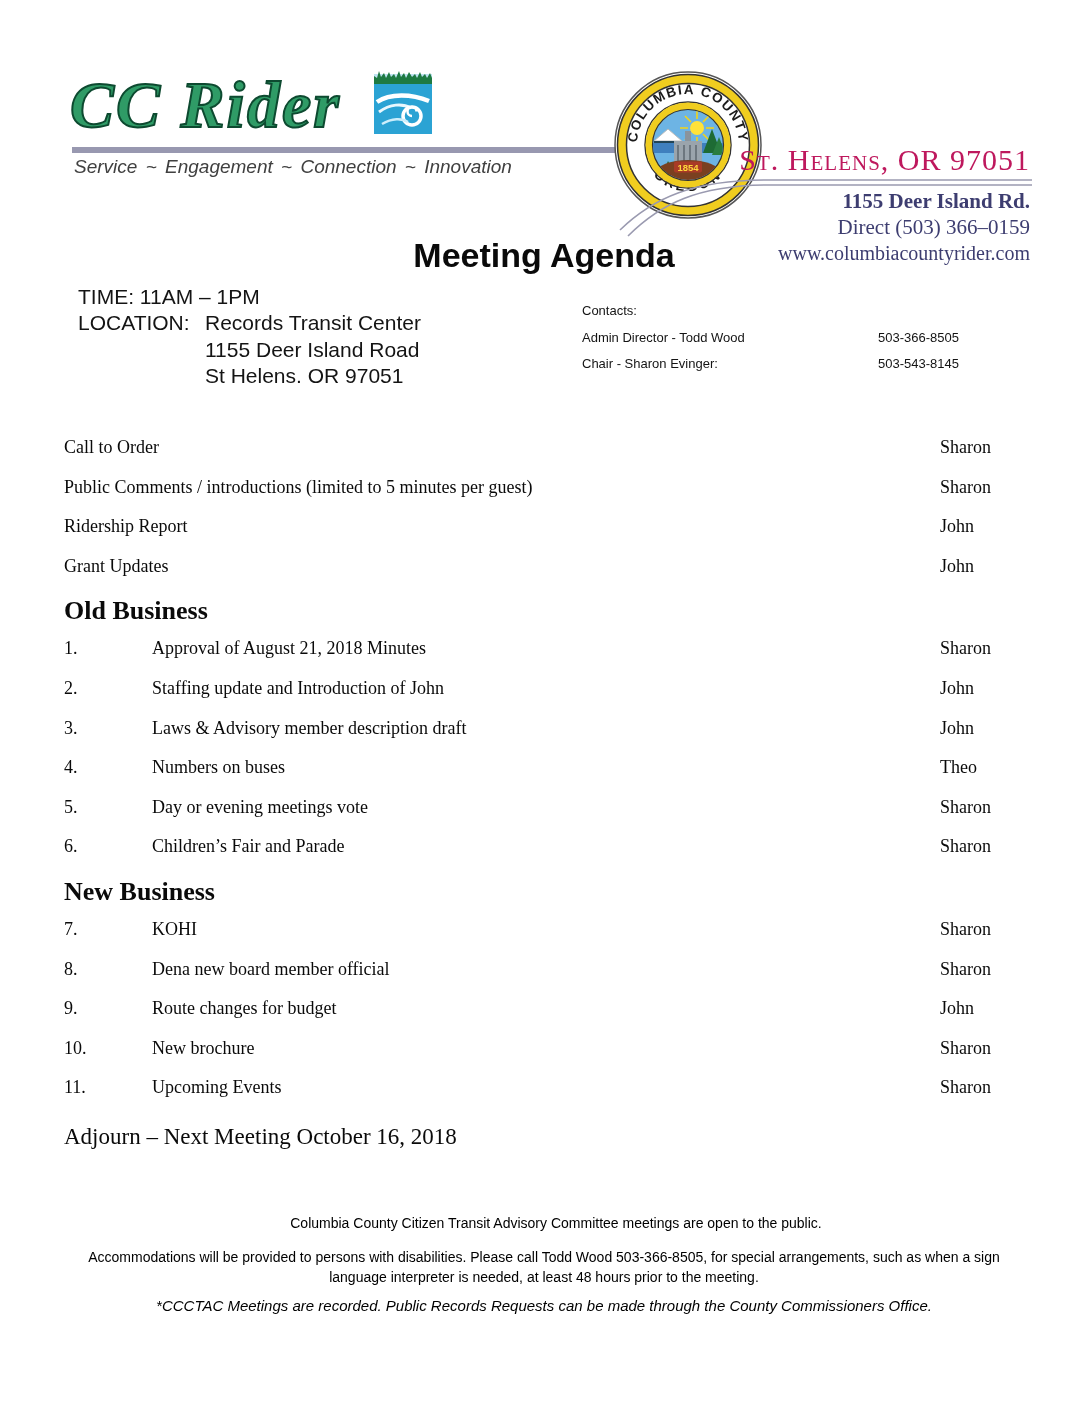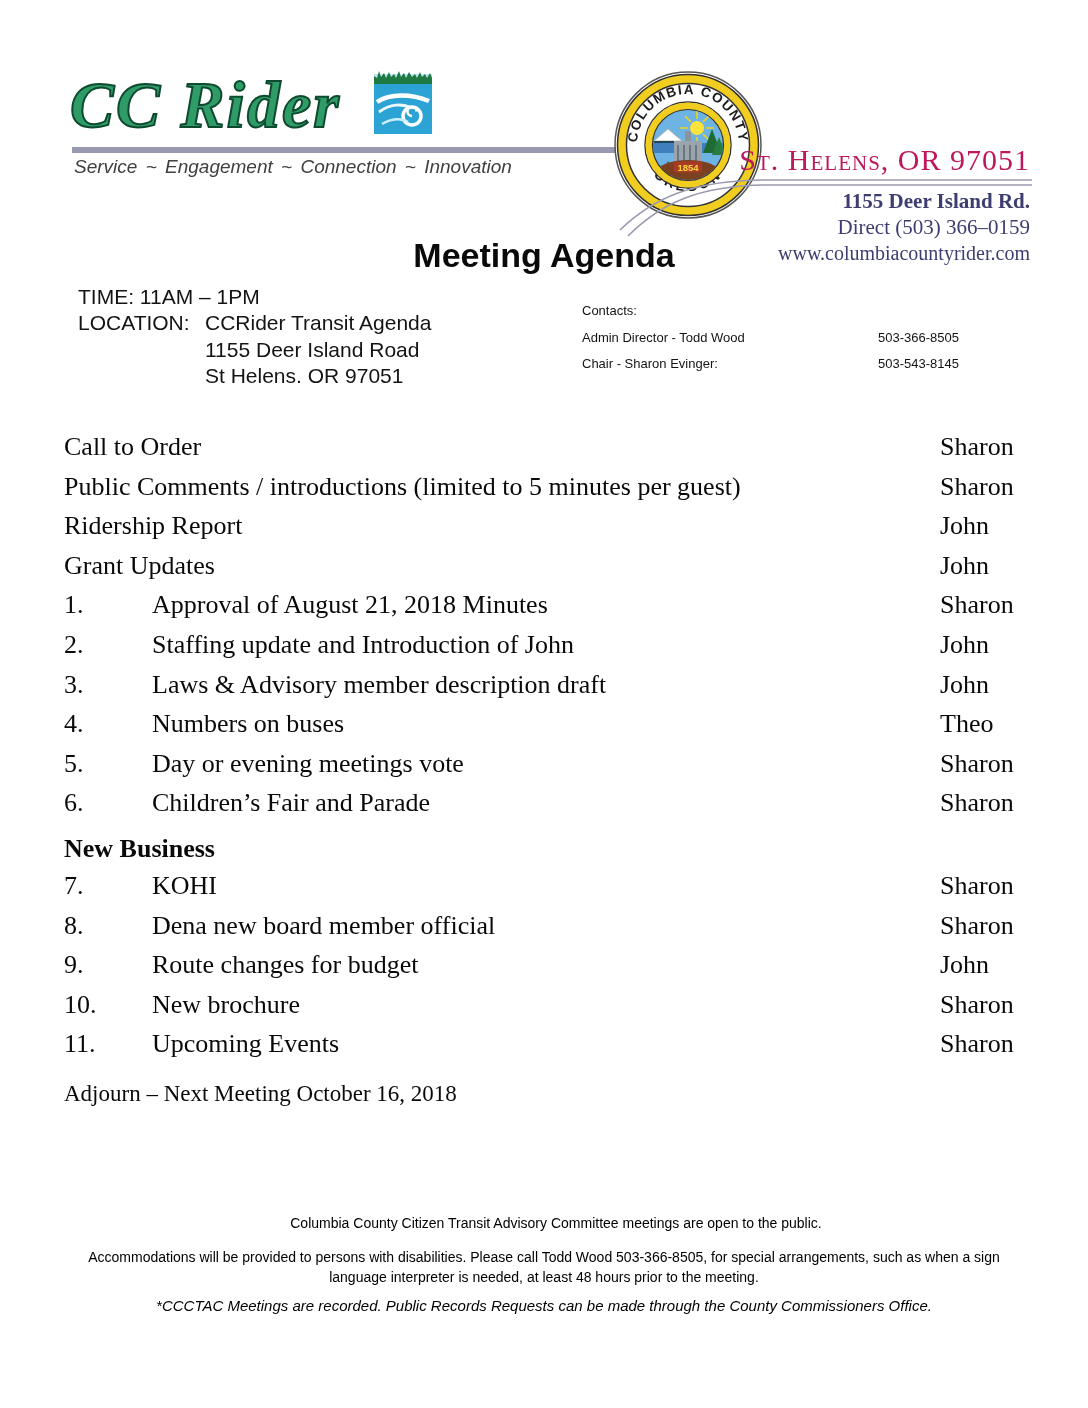--- a/index.html
+++ b/index.html
@@ -34,21 +34,21 @@
   .meeting-info{left:78px;top:284px;font-family:"Liberation Sans",sans-serif;
                 font-size:21px;line-height:26.3px;color:#141414;}
   .loc-label{display:inline-block;width:127px;}
   .loc-indent{margin-left:127px;}
   .contacts{left:582px;top:298px;font-family:"Liberation Sans",sans-serif;
             font-size:13px;line-height:26.5px;color:#141414;}
   .c-label{display:inline-block;width:296px;}
 
   
   .agenda{left:64px;top:434px;width:960px;}
-  .row{position:relative;height:39.6px;font-size:26px;line-height:26px;}
+  .row{position:relative;height:39.6px;font-size:18px;line-height:26px;}
   .row-num{display:inline-block;width:88px;}
   .row-owner{position:absolute;left:876px;top:0;}
   .section-heading{font-size:26px;font-weight:bold;line-height:30px;
                    margin-top:4px;margin-bottom:9px;}
   .adjourn-row{margin-top:10px;font-size:23px;}
 
   
   .footer-line{font-family:"Liberation Sans",sans-serif;font-size:14px;color:#000;
                text-align:center;}
   .f1{left:0;top:1215px;width:1088px;padding-left:12px;}
@@ -142,21 +142,21 @@
 </div>
 
 <div class="abs page-title">Meeting Agenda</div>
 
 <div class="abs meeting-info">
   <div>
     <span>TIME:</span>
     <span>11AM – 1PM</span>
   </div>
   <div>
-    <span class="loc-label">LOCATION:</span><span>CCRider Transit Agenda</span>
+    <span class="loc-label">LOCATION:</span><span>Records Transit Center</span>
   </div>
   <div class="loc-indent">1155 Deer Island Road</div>
   <div class="loc-indent">St Helens. OR 97051</div>
 </div>
 
 <div class="abs contacts">
   <div>Contacts:</div>
   <div>
     <span class="c-label">Admin Director - Todd Wood</span><span>503-366-8505</span>
   </div>
@@ -177,20 +177,21 @@
   </div>
   <div class="row">
     <span>Ridership Report</span>
     <span class="row-owner">John</span>
   </div>
   <div class="row">
     <span>Grant Updates</span>
     <span class="row-owner">John</span>
   </div>
 
+  <div class="section-heading">Old Business</div>
 
   <div class="row">
     <span class="row-num">1.</span><span>Approval of August 21, 2018 Minutes</span>
     <span class="row-owner">Sharon</span>
   </div>
   <div class="row">
     <span class="row-num">2.</span><span>Staffing update and Introduction of John</span>
     <span class="row-owner">John</span>
   </div>
   <div class="row">

